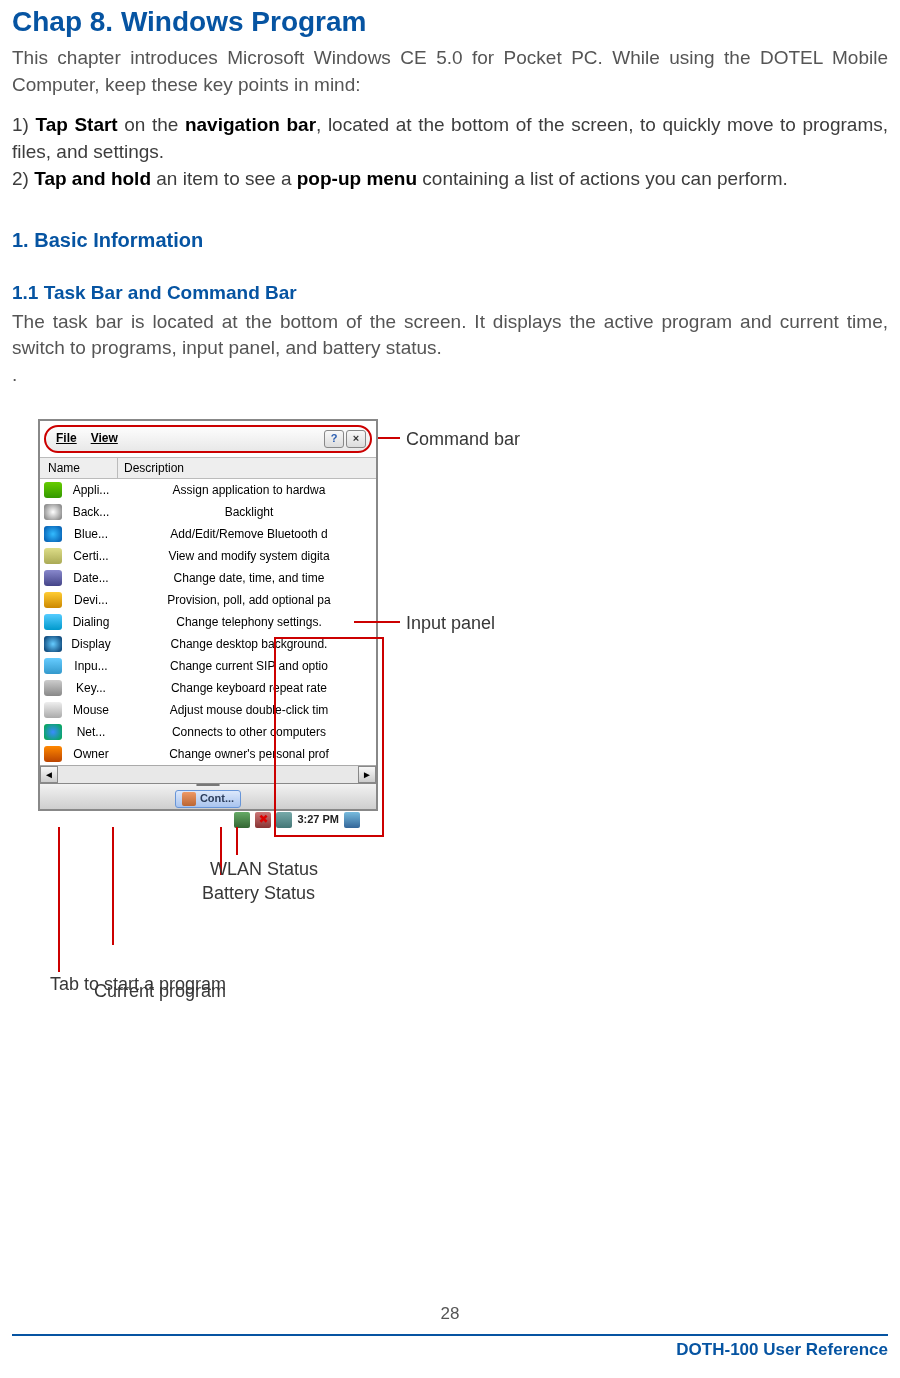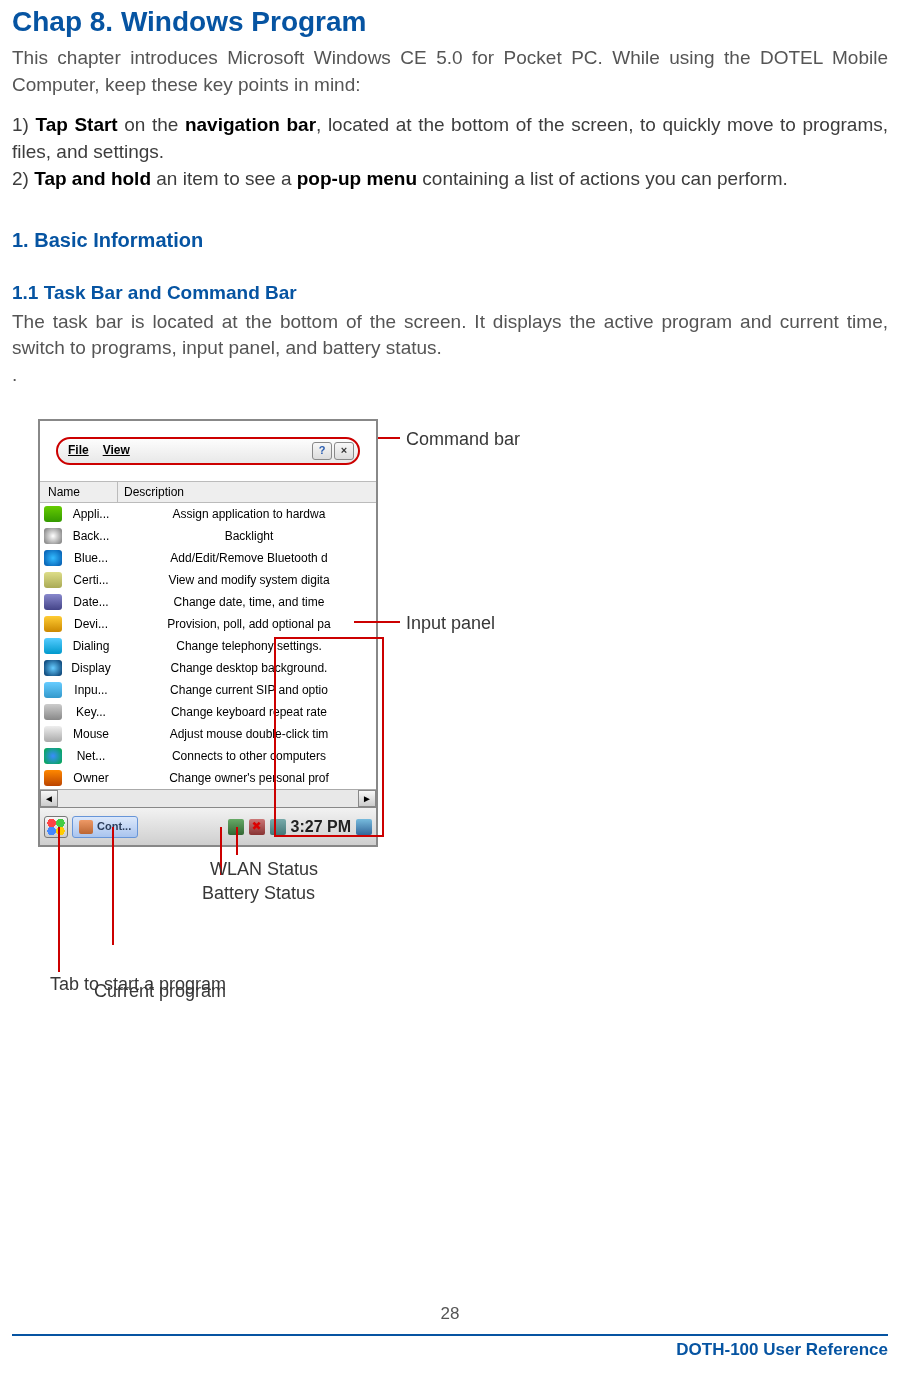--- a/index.html
+++ b/index.html
@@ -59,21 +59,21 @@
     font-size:12px;
     color:#000;
     background:#fff;
   }
   .cmdbar{
     display:flex;align-items:center;
     background:linear-gradient(#fdfdfd,#e8e8e8);
     border:2px solid var(--red);
     border-radius:14px;
     height:28px;
-    margin:16px;
+    margin:4px;
     padding:0 4px;
     gap:2px;
   }
   .cmdbar .menu{font-weight:bold;text-decoration:underline;padding:0 6px;}
   .cmdbar .sp{flex:1;}
   .cmdbar .icon-btn{
     width:20px;height:18px;
     border:1px solid #888;border-radius:3px;
     background:linear-gradient(#f8f8f8,#dcdcdc);
     display:flex;align-items:center;justify-content:center;
@@ -112,43 +112,44 @@
     height:18px;background:#e8e8e8;border-top:1px solid #aaa;
     display:flex;
   }
   .scrollbar .arr{
     width:18px;height:100%;border:1px solid #888;
     background:linear-gradient(#f8f8f8,#ccc);
     display:flex;align-items:center;justify-content:center;font-size:10px;
   }
   .scrollbar .track{flex:1;}
   .taskbar{
-    height:38px;
+    height:26px;
     background:linear-gradient(#f2f2f2,#cfcfcf);
     border-top:1px solid #888;
-    display:flex;align-items:center;padding:0 4px;gap:4px;
+    display:flex;align-items:center;padding:0 16px;gap:4px;
     position:relative;
+    flex-direction:column;
   }
   .start{
     width:24px;height:22px;border:1px solid #777;border-radius:3px;
     background:radial-gradient(circle at 30% 30%,#f44 0 20%,transparent 21%),radial-gradient(circle at 70% 30%,#4c4 0 20%,transparent 21%),radial-gradient(circle at 30% 70%,#48f 0 20%,transparent 21%),radial-gradient(circle at 70% 70%,#fc0 0 20%,transparent 21%),linear-gradient(#f8f8f8,#ccc);
   }
   .taskbtn{
     height:22px;border:1px solid #6795d8;border-radius:3px;
     background:linear-gradient(#dce8fb,#a9c4ee);
     display:flex;align-items:center;padding:0 6px;gap:4px;font-size:11px;font-weight:bold;color:#2b3d5b;
   }
   .taskbtn .ti{width:14px;height:14px;background:linear-gradient(#e96,#b63);border-radius:2px;}
   .tray{margin-left:auto;display:flex;align-items:center;gap:5px;}
   .tray .ti{width:16px;height:16px;}
   .t-sp{background:linear-gradient(#6a6,#363);border-radius:2px;}
   .t-bat{background:linear-gradient(#c77,#833);border-radius:2px;position:relative;}
   .t-bat::after{content:"✖";position:absolute;inset:0;color:#d00;font-size:12px;display:flex;align-items:center;justify-content:center;}
   .t-wlan{background:linear-gradient(#7aa,#477);border-radius:2px;}
-  .clock{font-size:16px;font-weight:bold;color:#222;}
+  .clock{font-size:11px;font-weight:bold;color:#222;}
   .t-desk{width:16px;height:16px;background:linear-gradient(#7bd,#369);border-radius:2px;}
 
   
   .input-box{
     position:absolute;
     border:2px solid var(--red);
     left:236px;top:218px;width:110px;height:200px;
     pointer-events:none;
   }
 

